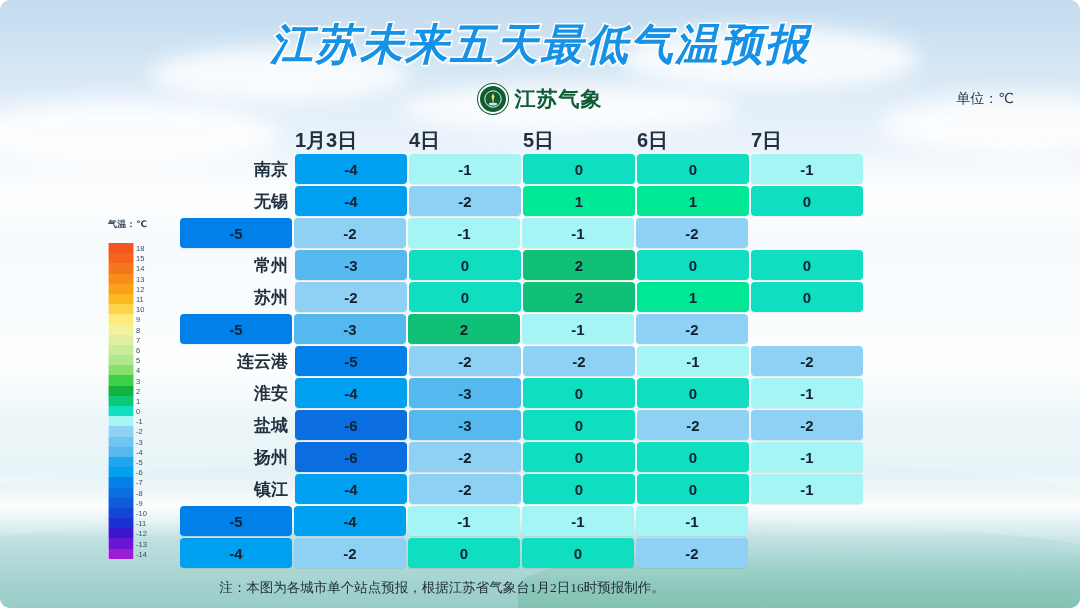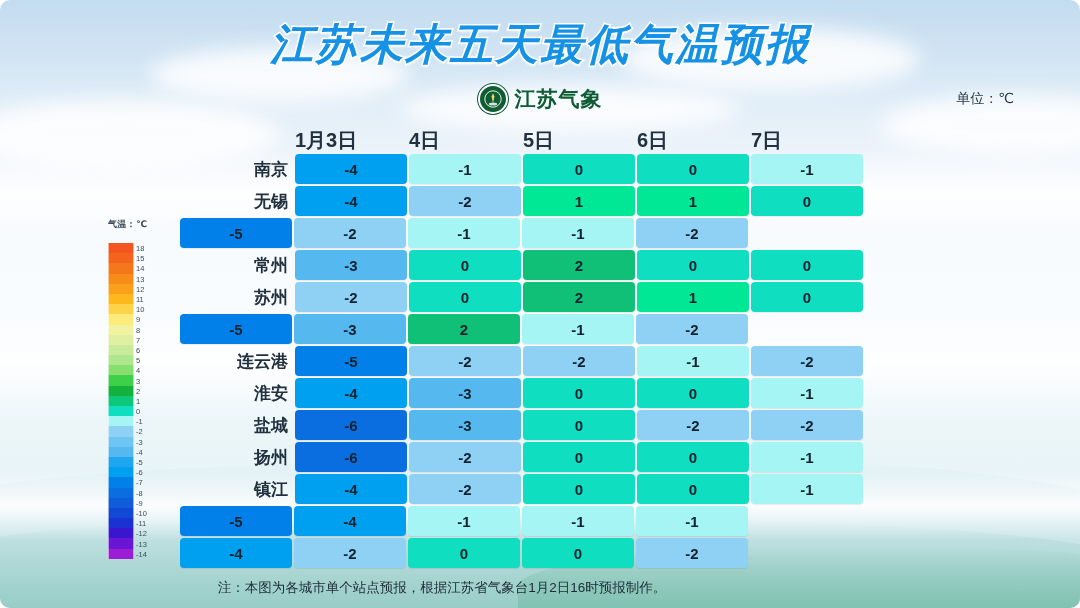--- a/index.html
+++ b/index.html
@@ -237,20 +237,21 @@
   
   #footnote {
     position: absolute;
     left: 0;
     top: 579px;
     width: 884px;
     text-align: center;
     font-size: 13.5px;
     color: #1d2b38;
     white-space: nowrap;
+    font-family: Liberation Serif, serif;
   }
 </style>
 </head>
 <body>
 
 <div id="stage">
 
   <div class="cloud" style="left:-40px; top:100px; width:320px; height:70px;"></div>
   <div class="cloud" style="left:150px; top:48px; width:260px; height:54px;"></div>
   <div class="cloud" style="left:620px; top:28px; width:300px; height:62px;"></div>

